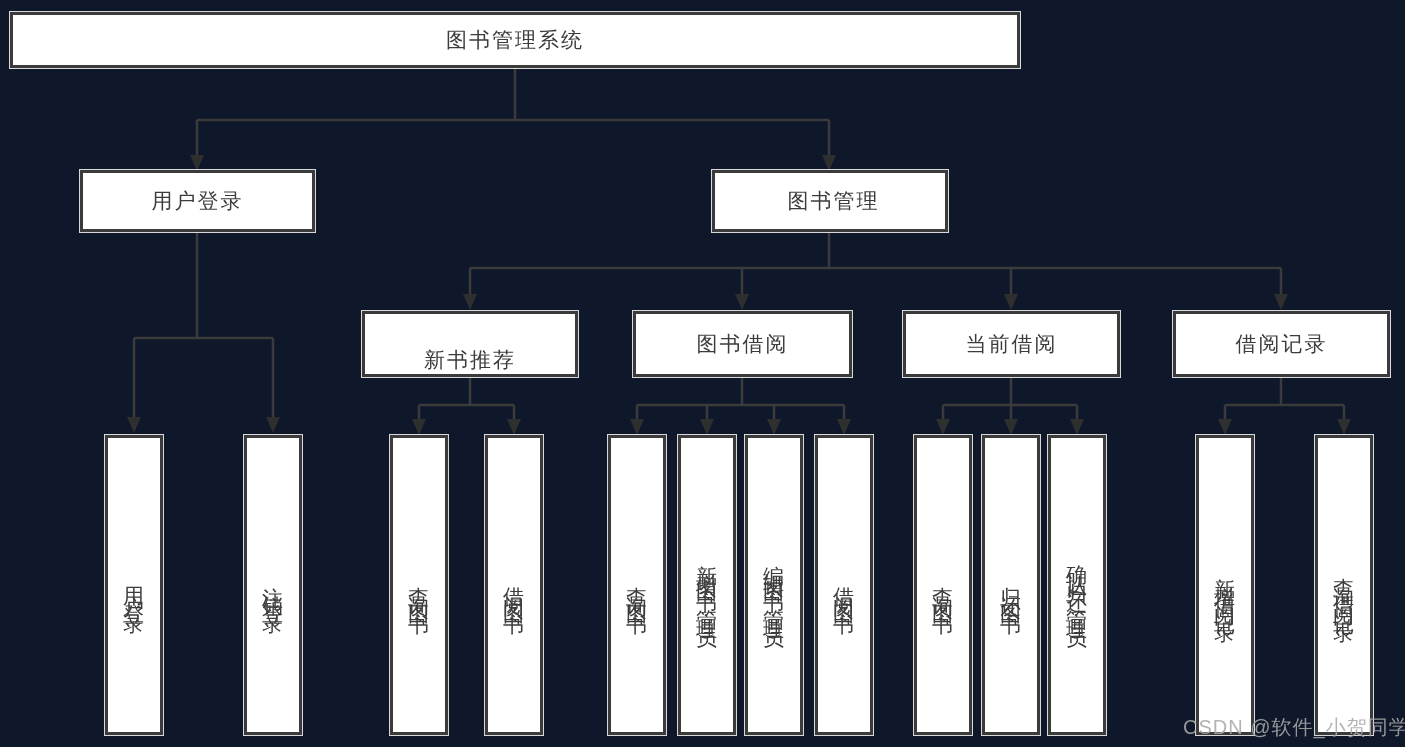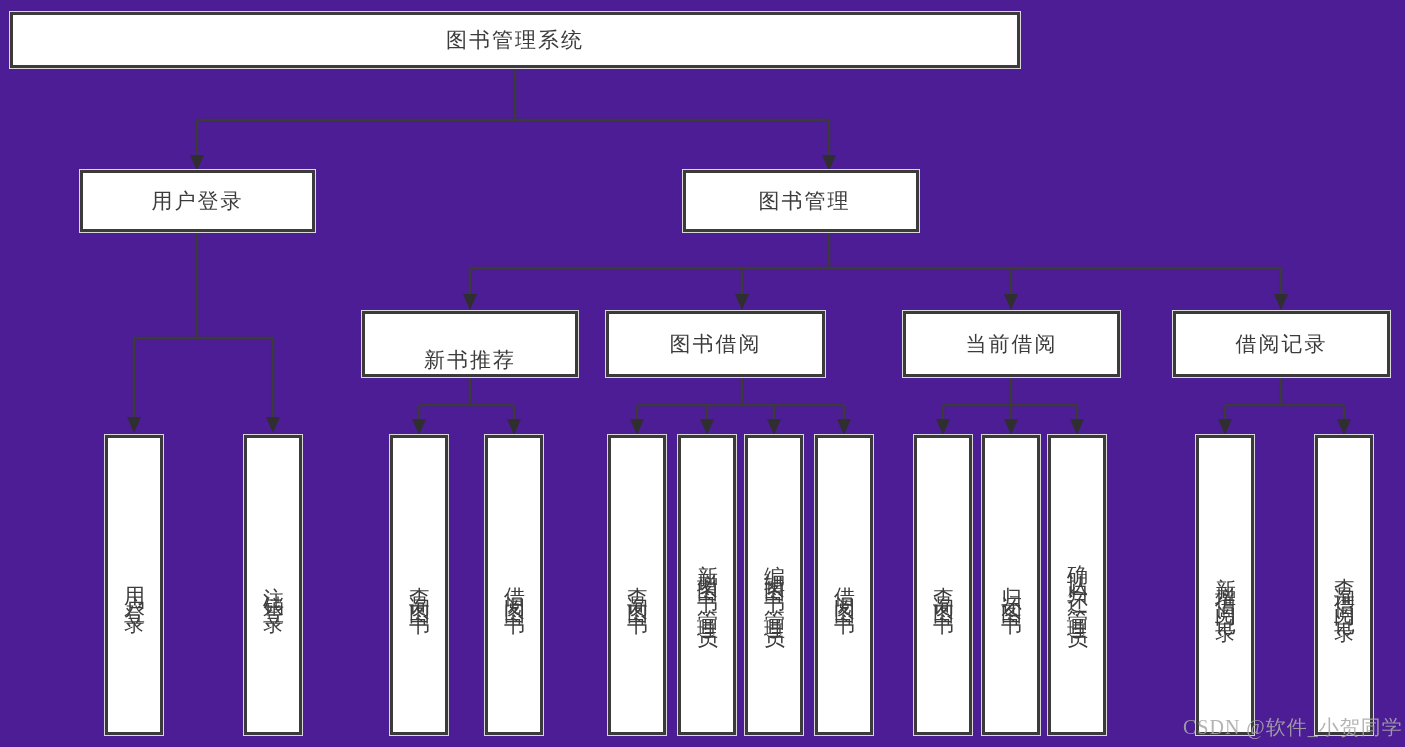--- a/index.html
+++ b/index.html
@@ -1,21 +1,21 @@
 <!DOCTYPE html>
 <html><head>
 <meta charset="utf-8">
 <style>
   html, body { margin: 0; padding: 0; background: #ffffff; }
   .stage {
     position: relative;
     width: 1405px;
     height: 747px;
-    background: #4c1d95;
-    font-family: Liberation Serif, serif;
+    background: #0f172a;
+    font-family: Liberation Sans, sans-serif;
     overflow: hidden;
   }
   .connectors {
     position: absolute;
     left: 0; top: 0;
     width: 1405px; height: 747px;
   }
   .node {
     position: absolute;
     background: #ffffff;
@@ -117,28 +117,28 @@
     </g>
   </svg>
 
   <div class="node hbox" style="left:10px; top:12px; width:1010px; height:56px;">
     <span>图书管理系统</span>
   </div>
 
   <div class="node hbox" style="left:80px; top:170px; width:235px; height:62px;">
     <span>用户登录</span>
   </div>
-  <div class="node hbox" style="left:683px; top:170px; width:236px; height:62px;padding-left:7px;">
+  <div class="node hbox" style="left:712px; top:170px; width:236px; height:62px;padding-left:7px;">
     <span>图书管理</span>
   </div>
 
   <div class="node hbox" style="left:362px; top:311px; width:216px; height:66px;align-items:flex-end;">
     <span>新书推荐</span>
   </div>
-  <div class="node hbox" style="left:606px; top:311px; width:219px; height:66px;">
+  <div class="node hbox" style="left:633px; top:311px; width:219px; height:66px;">
     <span>图书借阅</span>
   </div>
   <div class="node hbox" style="left:903px; top:311px; width:217px; height:66px;">
     <span>当前借阅</span>
   </div>
   <div class="node hbox" style="left:1173px; top:311px; width:217px; height:66px;">
     <span>借阅记录</span>
   </div>
 
   <div class="node vbox" style="left:105px; top:435px; width:58px; height:300px;">

